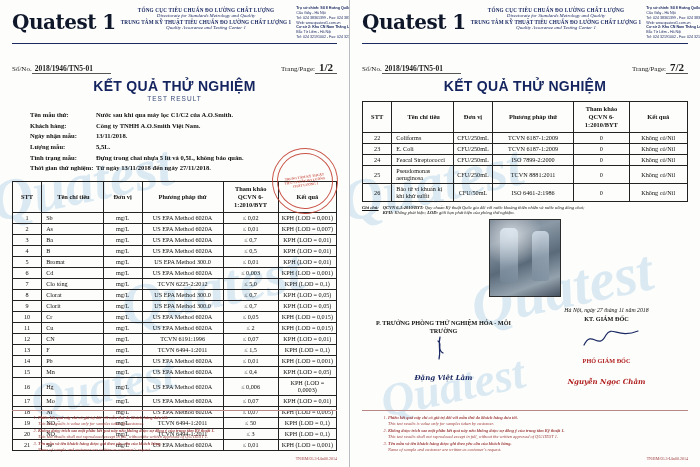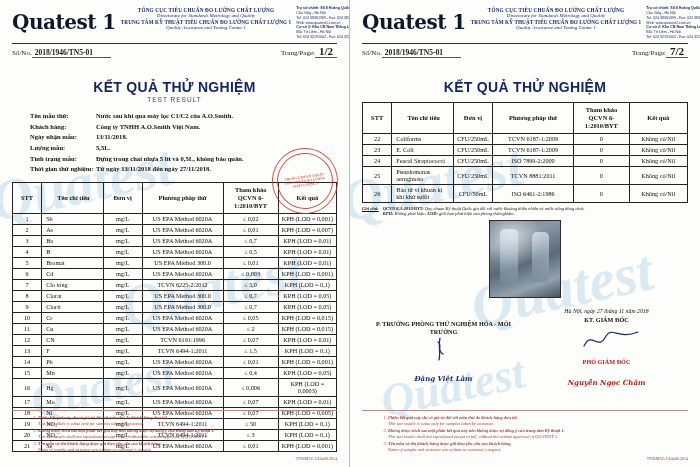--- a/index.html
+++ b/index.html
@@ -57,35 +57,35 @@
   .lh-l3 { font-size: 5.2px; font-weight: bold; letter-spacing: .1px; }
   .lh-l4 { font-size: 5px; font-style: italic; }
   .lh-right { width: 86px; color: #1b2a63; font-family: "Liberation Sans", sans-serif; }
   .lh-right div { font-size: 3.6px; line-height: 1.35; white-space: nowrap; }
   .lh-right .b { font-weight: bold; }
   .rule { border-top: 1.6px solid #1b2a63; margin: 3px 0 0 0; }
 
   
   .noline {
     display: flex; justify-content: space-between; align-items: flex-end;
-    margin-top: 1px; font-size: 7px; color: #1a1a1a;
+    margin-top: 17px; font-size: 7px; color: #1a1a1a;
   }
   .noline .lab { font-size: 7px; }
   .noline .val {
     font-weight: bold; font-size: 7.5px;
     border-bottom: .6px solid #555; padding: 0 18px 0 3px;
   }
   .noline .pval {
     font-weight: bold; font-size: 11px;
     border-bottom: .6px solid #555; padding: 0 4px;
   }
 
   
   .title {
-    text-align: center; margin-top: 22px;
+    text-align: center; margin-top: 5px;
     font-family: "Liberation Sans", sans-serif;
     font-weight: bold; font-size: 14px; color: #14245e;
     letter-spacing: .3px;
   }
   .subtitle {
     text-align: center; font-family: "Liberation Sans", sans-serif;
     font-size: 6.5px; color: #3a4a7a; letter-spacing: 1px; margin-top: 1px;
   }
 
   

